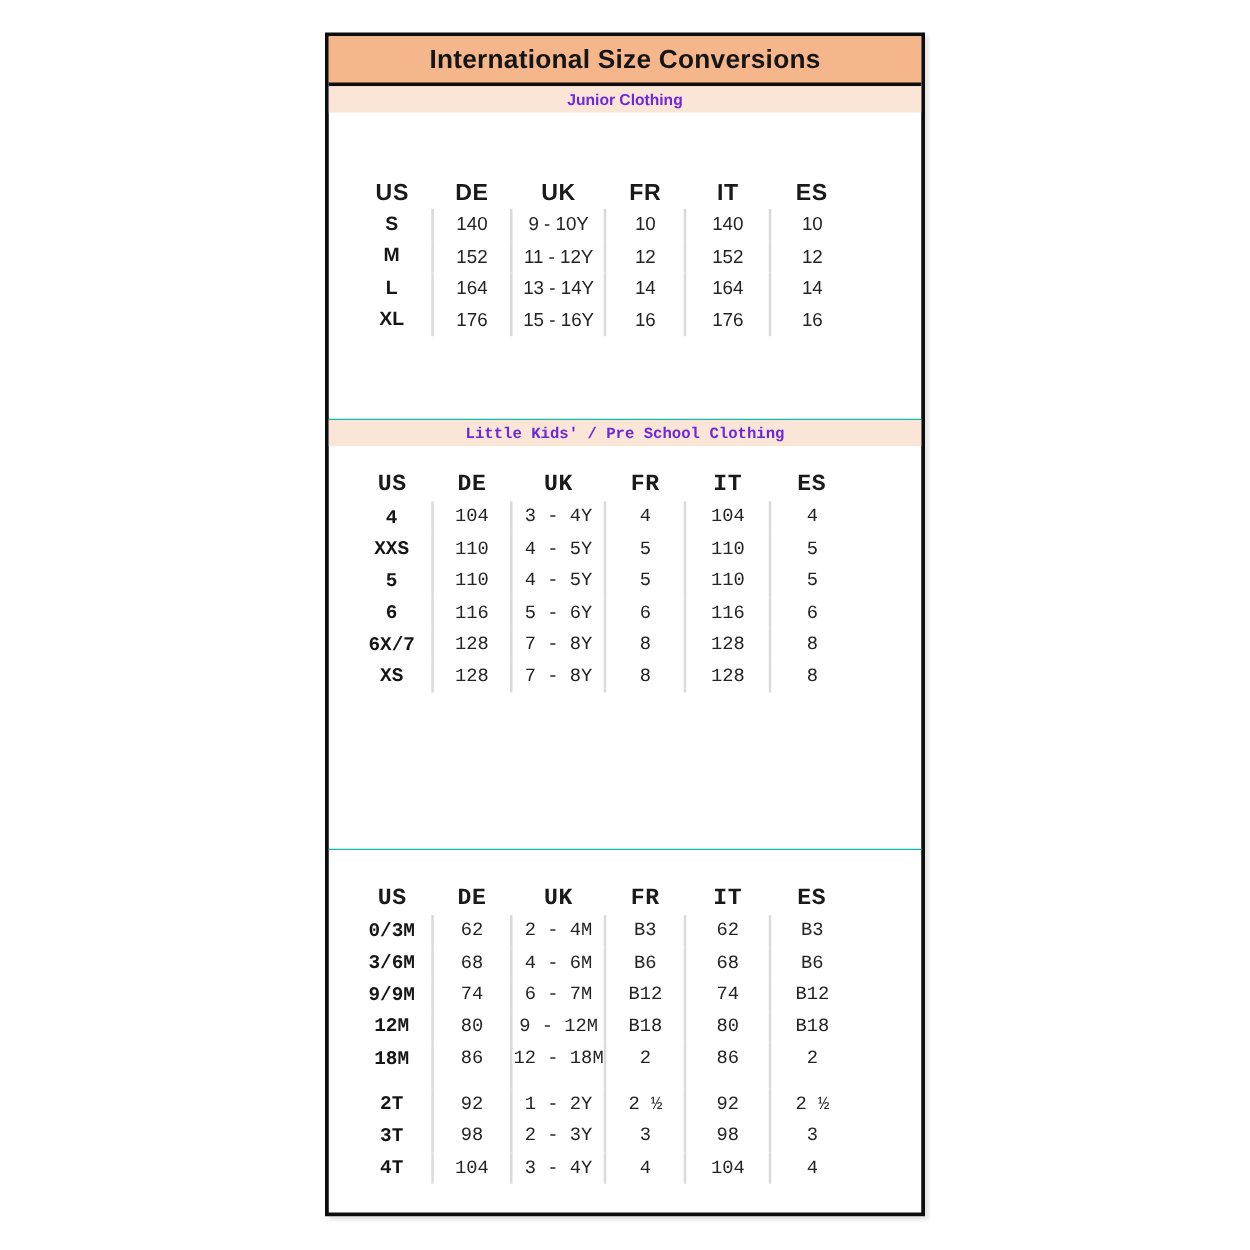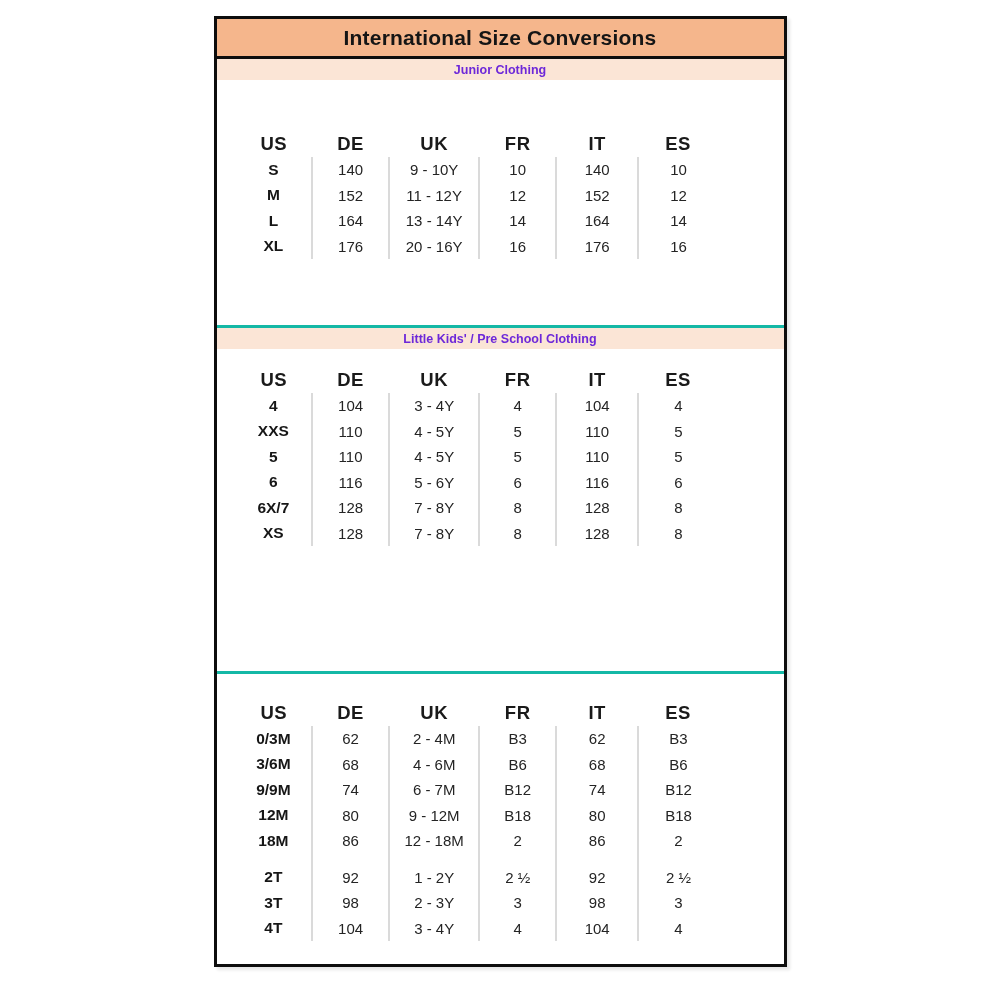--- a/index.html
+++ b/index.html
@@ -13,42 +13,42 @@
     -webkit-font-smoothing: antialiased;
   }
   .page {
     width: 1000px;
     height: 1000px;
     background: #ffffff;
     overflow: hidden;
   }
   .sheet {
     box-sizing: border-box;
-    width: 573px;
-    margin: 16px auto 0 auto;
+    width: 480px;
+    margin: 26px auto 0 auto;
     background: #ffffff;
     border: 3px solid #0d0d0d;
     box-shadow: 3px 3px 3px rgba(0,0,0,0.10);
   }
   .title-bar {
     height: 37px;
     background: #f5b68c;
     border-bottom: 3px solid #0d0d0d;
     display: flex;
     align-items: center;
     justify-content: center;
   }
   .title-bar .title-text {
     font-size: 21px;
     font-weight: bold;
     letter-spacing: 0.2px;
     color: #151515;
   }
   section.section { display: block; }
-  section.section + section.section { border-top: 3px solid #14b8a6; }
+  section.section + section.section { border-top: 1px solid #14b8a6; font-family: Liberation Mono, monospace; }
   .band {
     height: 21px;
     background: #fbe5d6;
     display: flex;
     align-items: center;
     justify-content: center;
     font-size: 12.5px;
     font-weight: bold;
     color: #6d28d9;
   }
@@ -140,21 +140,21 @@
                   <td class="div-left">164</td>
                   <td class="div-left">13 - 14Y</td>
                   <td class="div-left">14</td>
                   <td class="div-left">164</td>
                   <td class="div-left">14</td>
                   <td></td>
                 </tr>
                 <tr>
                   <td class="us-col">XL</td>
                   <td class="div-left">176</td>
-                  <td class="div-left">20 - 16Y</td>
+                  <td class="div-left">15 - 16Y</td>
                   <td class="div-left">16</td>
                   <td class="div-left">176</td>
                   <td class="div-left">16</td>
                   <td></td>
                 </tr>
               </tbody>
             </table>
           </div>
         </section>
         <section class="section section-1">

